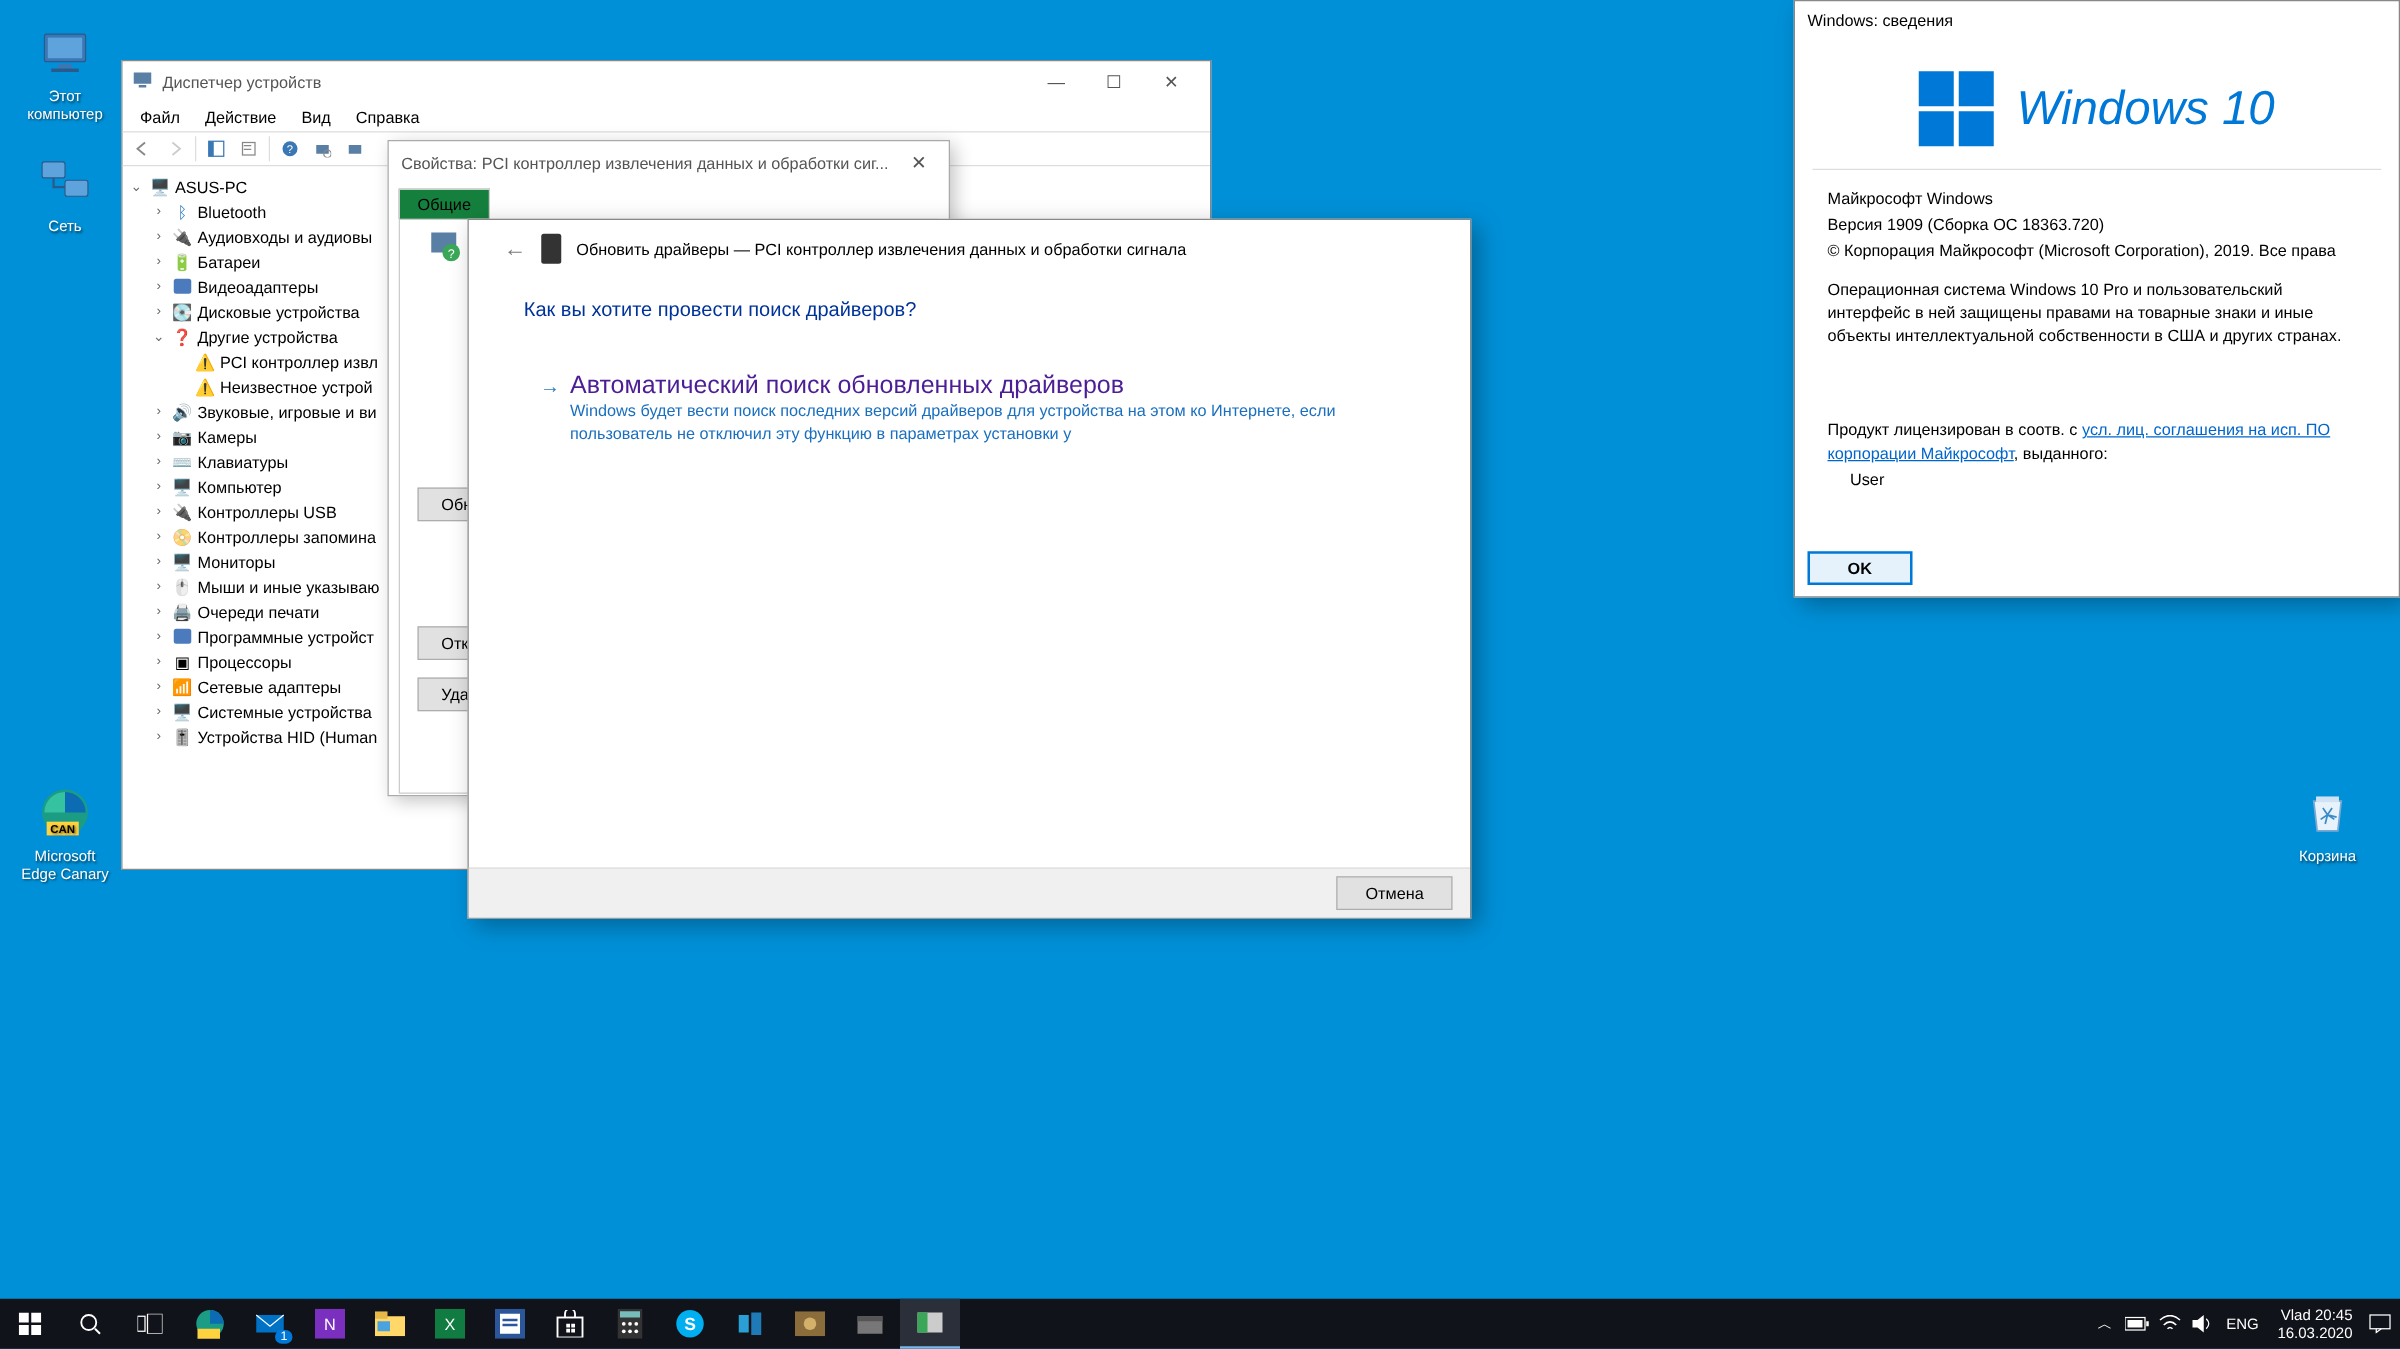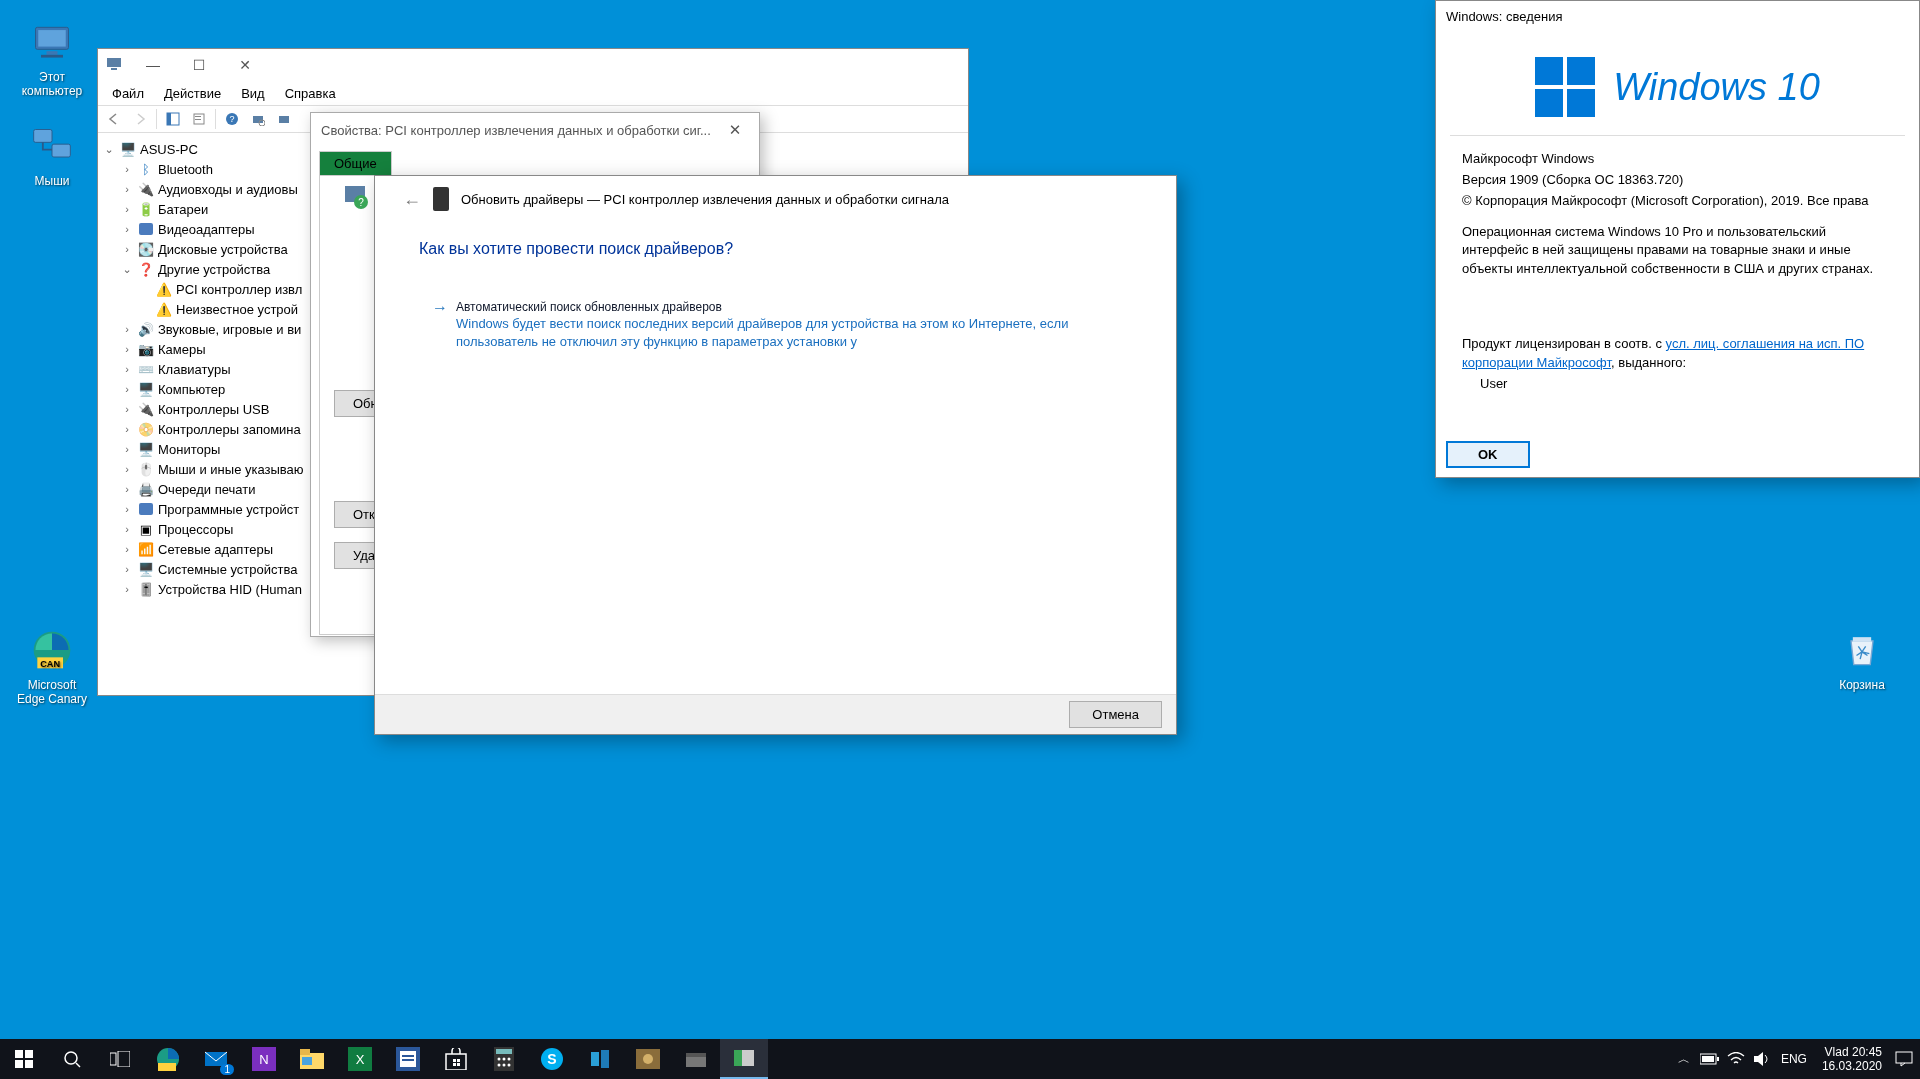--- a/index.html
+++ b/index.html
@@ -38,21 +38,21 @@
 
 
 .wizard { position: absolute; left: 374px; top: 175px; width: 803px; height: 560px; background: #fff; border: 1px solid #888; box-shadow: 6px 6px 18px rgba(0,0,0,.3); }
 .wizard .hdr { height: 46px; display: flex; align-items: center; padding: 0 14px; gap: 12px; font-size: 13px; }
 .wizard .hdr .back { color: #7a7a7a; font-size: 18px; }
 .wizard .hdr .dev { width: 16px; height: 24px; background: #333; border-radius: 2px; }
 .wizard .content { padding: 18px 44px; }
 .wizard h2 { color: #003399; font-weight: normal; font-size: 16px; margin-bottom: 28px; }
 .opt { border: 1px solid transparent; padding: 10px 12px; margin-bottom: 20px; cursor: pointer; }
 .opt .arrow { color: #2a7abf; margin-right: 8px; }
-.opt .ttl { color: #0f172a; font-size: 12px; }
+.opt .ttl { color: #4c1d95; font-size: 20px; }
 .opt .desc { color: #1a6fbf; font-size: 13px; margin-left: 24px; line-height: 1.4; }
 .opt.hl .ttl { background: #f3f945; }
 .wizard .footer { position: absolute; bottom: 0; left: 0; right: 0; height: 40px; display: flex; align-items: center; justify-content: flex-end; padding: 0 14px; background: #f0f0f0; border-top: 1px solid #ddd; }
 .btn { background: #e1e1e1; border: 1px solid #adadad; padding: 5px 22px; font-size: 13px; cursor: pointer; }
 
 
 .winver { position: absolute; right: 0; top: 0; width: 485px; height: 478px; background: #fff; border: 1px solid #888; box-shadow: 6px 6px 18px rgba(0,0,0,.3); }
 .winver .titlebar { height: 30px; display: flex; align-items: center; padding: 0 10px; font-size: 13px; }
 .winver .brand { display: flex; align-items: center; justify-content: center; gap: 18px; padding: 26px 0 18px; }
 .winlogo { display: grid; grid-template: 28px 28px / 28px 28px; gap: 4px; }
@@ -93,21 +93,21 @@
   <span>Этот компьютер</span>
 </div>
 <div class="desktop-icon" style="left:14px; top:122px;">
   <div class="ic">
       <svg viewBox="0 0 48 48">
         <rect x="4" y="6" width="20" height="14" rx="2" fill="#5fa3dd" stroke="#2a5a8a"></rect>
         <rect x="24" y="22" width="20" height="14" rx="2" fill="#5fa3dd" stroke="#2a5a8a"></rect>
         <path d="M14 20 V28 H24" stroke="#2a5a8a" stroke-width="2" fill="none"></path>
       </svg>
     </div>
-  <span>Мыши</span>
+  <span>Сеть</span>
 </div>
 <div class="desktop-icon" style="left:14px; top:626px;">
   <div class="ic">
       <svg viewBox="0 0 48 48">
         <circle cx="24" cy="24" r="20" fill="#1b9c85"></circle>
         <path d="M24 6 A18 18 0 0 1 42 24 H24 Z" fill="#0c6cb3"></path>
         <path d="M6 24 A18 18 0 0 1 24 6 V24 Z" fill="#35c2a0"></path>
         <rect x="8" y="32" width="28" height="12" fill="#ffd23f"></rect>
         <text x="22" y="42" font-size="10" font-weight="bold" fill="#000" text-anchor="middle">CAN</text>
       </svg>
@@ -124,20 +124,21 @@
     </div>
   <span>Корзина</span>
 </div>
 
 <div class="devmgr">
   <div class="titlebar">
     <span><svg width="16" height="16">
           <rect x="1" y="3" width="14" height="9" fill="#5a7fa5"></rect>
           <rect x="5" y="13" width="6" height="2" fill="#5a7fa5"></rect>
         </svg></span>
+    <span class="t">Диспетчер устройств</span>
     <div class="winbtns">
       <div class="winbtn">—</div>
       <div class="winbtn">☐</div>
       <div class="winbtn">✕</div>
     </div>
   </div>
   <div class="menubar">
     <span>Файл</span>
     <span>Действие</span>
     <span>Вид</span>

